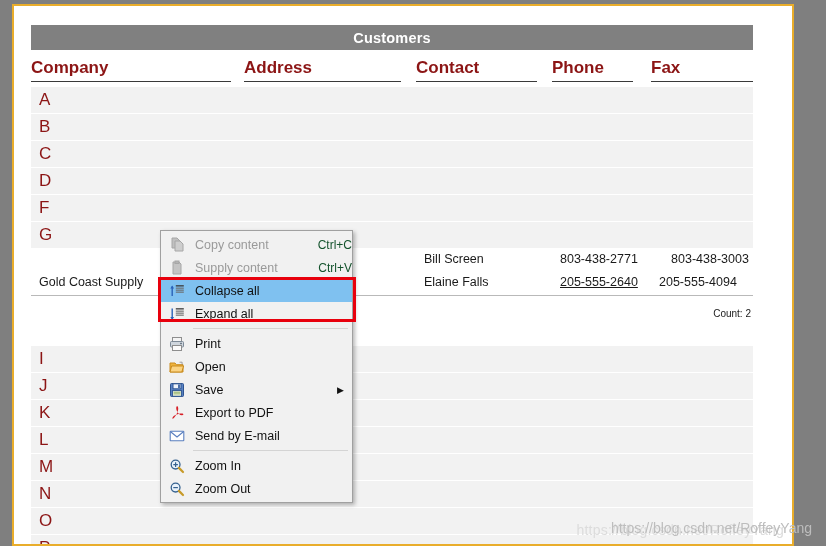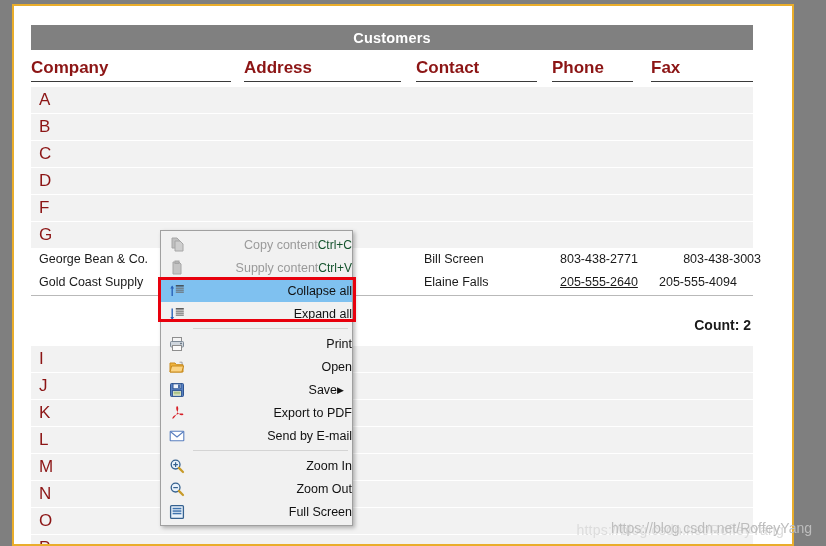--- a/index.html
+++ b/index.html
@@ -100,39 +100,37 @@
     white-space: nowrap;
   }
 
   .grp-footer {
     position: relative;
     height: 24px;
     border-top: 1px solid #b9b9b9;
   }
   .grp-footer .count {
     position: absolute;
-    right: 2px; top: 21px;
-    font-size: 14px;
+    right: 2px; top: 12px;
+    font-size: 10px;
     color: #1a1a1a;
     white-space: nowrap;
-    font-weight: bold;
   }
 
   
   .ctx-menu {
     position: absolute;
     left: 160px; top: 230px;
     width: 193px;
     background: #f1f1f1;
     border: 1px solid #a0a0a0;
     box-shadow: 2px 2px 4px rgba(0,0,0,0.28);
     padding: 2px 0 2px 0;
     z-index: 50;
     font-size: 12.5px;
-    text-align: right;
   }
   .ctx-menu::before {
     
     content: "";
     position: absolute;
     left: 1px; top: 1px; bottom: 1px;
     width: 28px;
     background: #f1f1f1;
   }
   .mi {
@@ -238,25 +236,24 @@
           <div class="grp-row">
             <span class="letter">D</span>
           </div>
           <div class="grp-row">
             <span class="letter">F</span>
           </div>
           <div class="grp-row">
             <span class="letter">G</span>
           </div>
           <div class="det-row">
-            <div class="det-cell" style="left: 8px; width: 200px;">George Bean &amp; Co.</div>
             <div class="det-cell" style="left: 221px; width: 157px;">ay</div>
             <div class="det-cell" style="left: 393px; width: 121px;">Bill Screen</div>
             <div class="det-cell" style="left: 529px; width: 81px; text-align: left;">803-438-2771</div>
-            <div class="det-cell" style="left: 628px; width: 102px; text-align: right;">803-438-3003</div>
+            <div class="det-cell" style="left: 628px; width: 102px; text-align: center;">803-438-3003</div>
           </div>
           <div class="det-row">
             <div class="det-cell" style="left: 8px; width: 200px;">Gold Coast Supply</div>
             <div class="det-cell" style="left: 221px; width: 157px;"></div>
             <div class="det-cell" style="left: 393px; width: 121px;">Elaine Falls</div>
             <div class="det-cell" style="left: 529px; width: 81px; text-align: left; text-decoration: underline;">205-555-2640</div>
             <div class="det-cell" style="left: 628px; width: 102px; text-align: left;">205-555-4094</div>
           </div>
           <div class="grp-footer">
             <span class="count">Count: 2</span>
@@ -407,28 +404,17 @@
       <div class="mi">
         <span class="ico">
           <svg width="16" height="16" viewBox="0 0 16 16">
             <circle cx="6.6" cy="6.6" r="4.4" fill="#e9f2fb" stroke="#35618f" stroke-width="1.3"></circle>
             <path d="M4.3 6.6h4.6" stroke="#35618f" stroke-width="1.2"></path>
             <path d="M9.9 9.9 L14 14" stroke="#c79a28" stroke-width="2.2" stroke-linecap="round"></path>
           </svg>
         </span>
         <span class="lbl">Zoom Out</span>
       </div>
-      <div class="mi">
-        <span class="ico">
-          <svg width="16" height="16" viewBox="0 0 16 16">
-            <rect x="1.6" y="1.6" width="12.8" height="12.8" rx="1" fill="#e9f2fb" stroke="#35618f" stroke-width="1.3"></rect>
-            <rect x="3.6" y="3.8" width="8.8" height="1.5" fill="#3f73ad"></rect>
-            <rect x="3.6" y="6.3" width="8.8" height="1.5" fill="#3f73ad"></rect>
-            <rect x="3.6" y="8.8" width="8.8" height="1.5" fill="#3f73ad"></rect>
-          </svg>
-        </span>
-        <span class="lbl">Full Screen</span>
-      </div>
     </div>
   <div class="red-box"></div>
 
   <div class="watermark-outer">https://blog.csdn.net/RoffeyYang</div>
 </div>
 
 </body></html>

